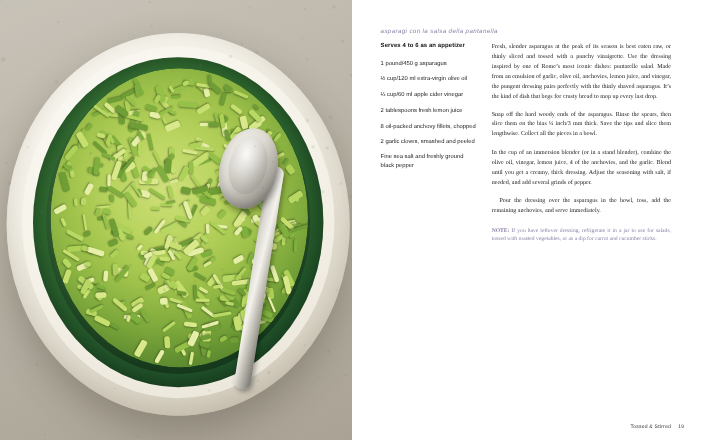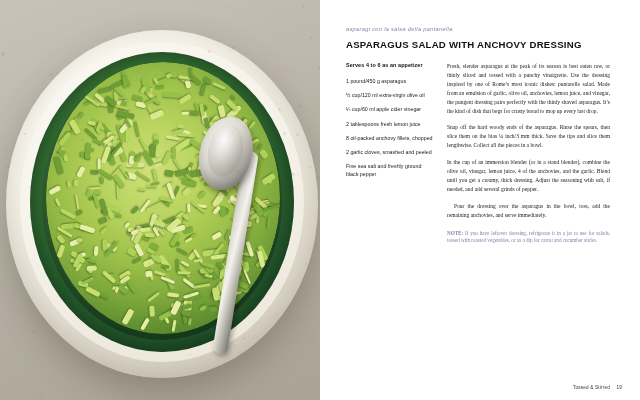--- a/index.html
+++ b/index.html
@@ -708,21 +708,20 @@
           <div class="surface-speck" style="left:103px;top:352px;width:2.4px;height:2.4px;"></div>
           <div class="surface-speck" style="left:296px;top:133px;width:3.2px;height:3.2px;"></div>
         </div>
     </div>
   </div>
 
   <div class="gutter"></div>
 
   <div class="page-right">
     <div class="kicker">asparagi con la salsa della pantanella</div>
-    <h1 class="recipe-title">ASPARAGUS SALAD WITH ANCHOVY DRESSING</h1>
 
     <div class="cols">
       <div class="col-ing">
         <div class="serves">Serves 4 to 6 as an appetizer</div>
         <div class="ing">1 pound/450 g asparagus</div>
         <div class="ing">½ cup/120 ml extra-virgin olive oil</div>
         <div class="ing">¼ cup/60 ml apple cider vinegar</div>
         <div class="ing">2 tablespoons fresh lemon juice</div>
         <div class="ing">8 oil-packed anchovy fillets, chopped</div>
         <div class="ing">2 garlic cloves, smashed and peeled</div>

